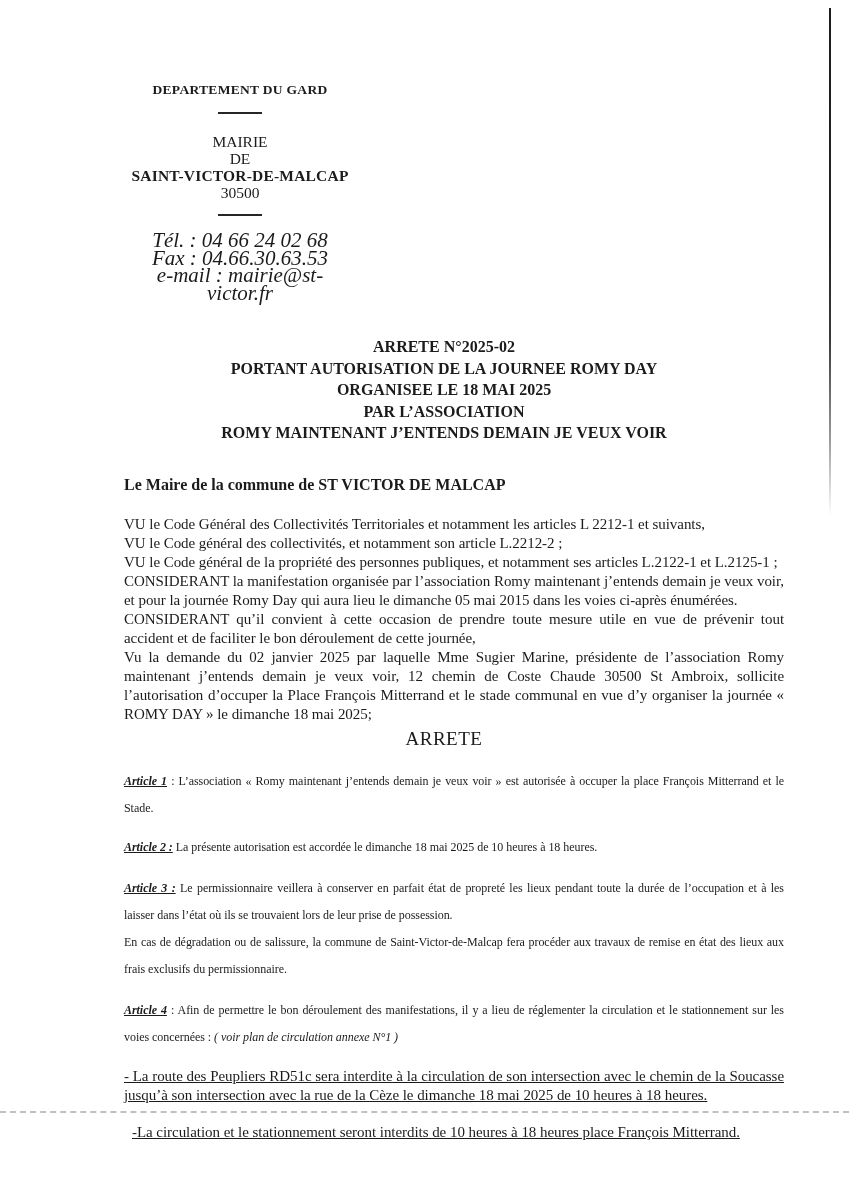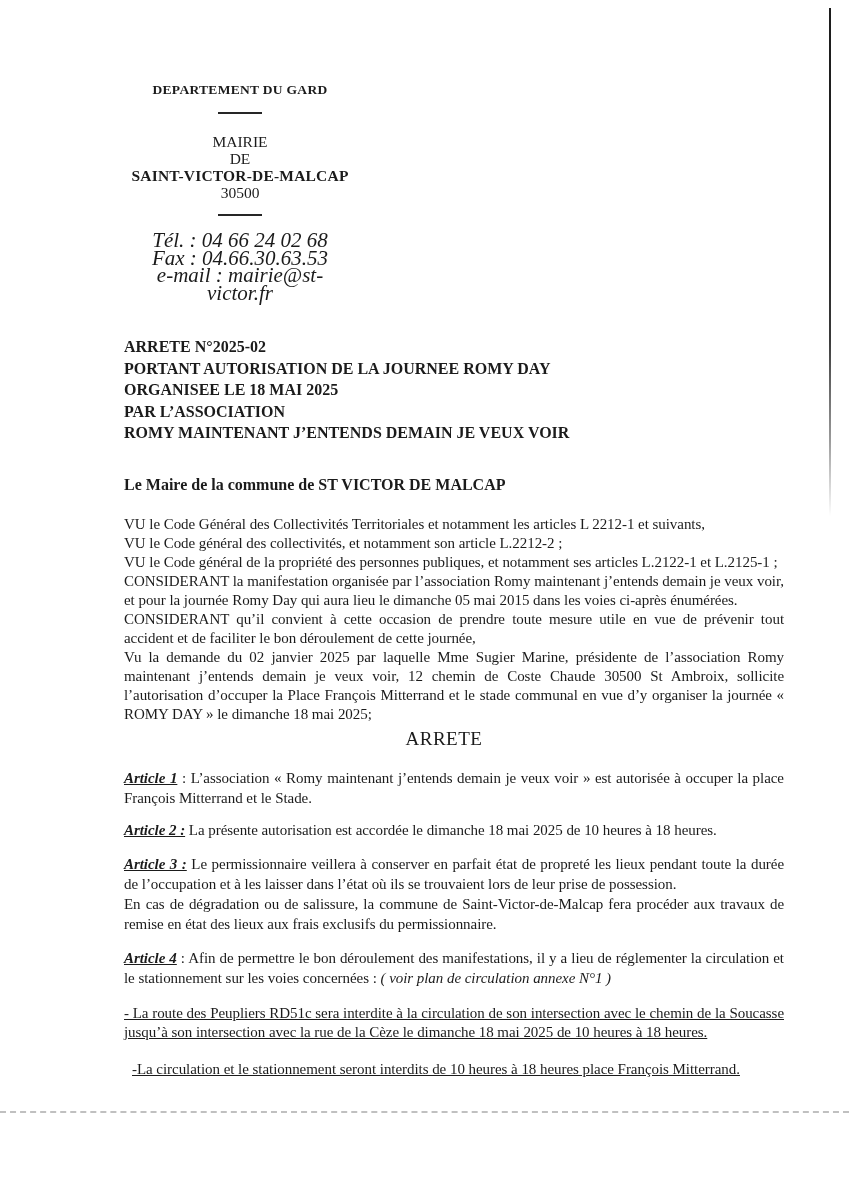--- a/index.html
+++ b/index.html
@@ -20,33 +20,33 @@
   
   .letterhead{margin-top:66px;width:232px;text-align:center;}
   .dept{font-size:13.5px;font-weight:bold;letter-spacing:.3px;white-space:nowrap;}
   .rule{width:44px;height:2px;background:#262626;margin:14px auto 0;}
   .org{margin-top:19px;font-size:15.5px;line-height:17px;}
   .org-bold{font-weight:bold;letter-spacing:.2px;}
   .rule.rule2{margin-top:13px;}
   .contact{margin-top:16px;font-size:21px;line-height:17.5px;font-style:italic;}
 
   
-  .title-block{margin-top:34px;width:640px;font-weight:bold;
+  .title-block{margin-top:34px;width:640px;text-align:center;font-weight:bold;
     font-size:16px;line-height:21.5px;}
   .intro{margin-top:32px;font-weight:bold;font-size:16px;}
 
   
   .recitals{margin-top:21px;}
   .recitals p{margin:0;font-size:15px;line-height:19px;text-align:justify;letter-spacing:-.05px;}
 
   .arrete-heading{margin:4px 0 0;width:640px;text-align:center;
     font-size:19px;font-weight:normal;letter-spacing:.5px;}
 
   
-  .articles p{margin:12px 0 0;font-size:15px;line-height:20px;text-align:justify;letter-spacing:-.05px;}
+  .articles p{margin:12px 0 0;font-size:12px;line-height:27px;text-align:justify;letter-spacing:-.05px;}
   .articles p.first{margin-top:18px;}
   .articles p.a3{margin-top:14px;}
   .articles p.a4{margin-top:14px;}
   .alabel{font-weight:bold;font-style:italic;text-decoration:underline;}
   .cont{display:block;}
   .it{font-style:italic;}
 
   
   .closures p{margin:16px 0 0;font-size:15px;line-height:19px;text-align:justify;letter-spacing:-.05px;text-decoration:underline;}
   .closures p.second{margin-top:18px;margin-left:8px;}

